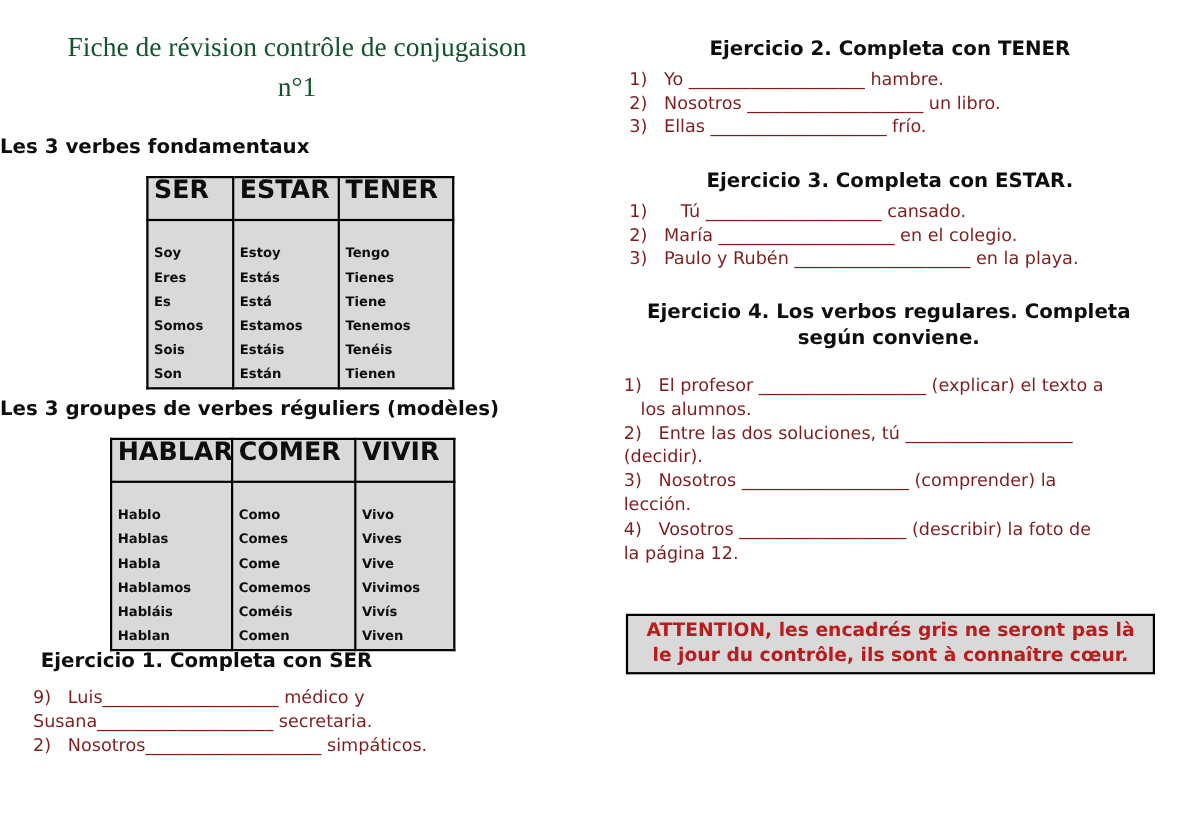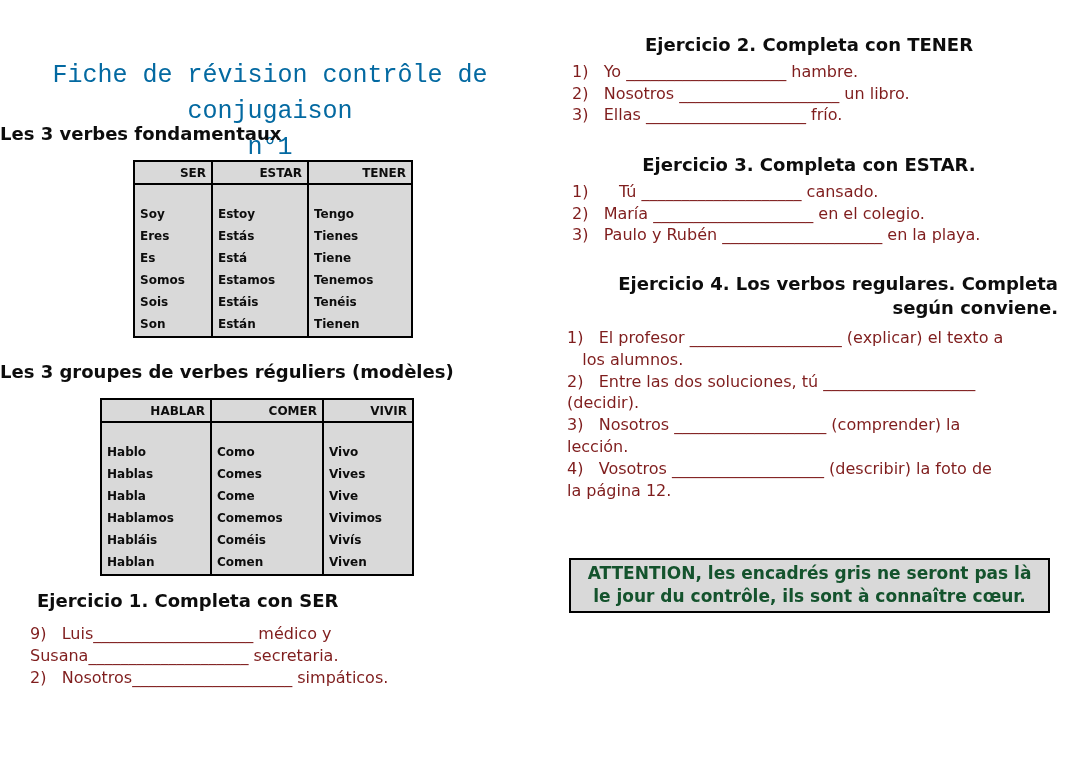--- a/index.html
+++ b/index.html
@@ -3,64 +3,64 @@
 <meta charset="utf-8">
 <style>
   html,body { margin:0; padding:0; background:#ffffff; }
   .page {
     position:relative; width:1080px; height:763px; background:#ffffff;
     font-family:"DejaVu Sans","Liberation Sans",sans-serif; color:#111;
     overflow:hidden;
   }
   .doc-title {
     position:absolute; left:0; top:26px; width:540px; text-align:center;
-    font-family:Liberation Mono, monospace;
-    font-size:25px; line-height:36px; font-weight:500; color:#0369a1;margin-top:32px;
+    font-family:Liberation Serif, serif;
+    font-size:25px; line-height:36px; font-weight:500; color:#14532d;
   }
   .sec {
     position:absolute; width:540px; left:0; 
     font-weight:bold; font-size:18px; line-height:22px; color:#0d0d0d;
   }
   .sec-r {
     position:absolute; left:563px; width:492px; text-align:center;
     font-weight:bold; font-size:18px; line-height:24px; color:#0d0d0d;
   }
   table.vtable {
     position:absolute; border-collapse:collapse; background:#d9d9d9;
     border:2px solid #000; table-layout:fixed;
   }
   table.vtable th {
-    border:2px solid #000; text-align:right; padding:1px 5px 0 5px;
-    font-size:12px; line-height:20px; color:#0d0d0d;
+    border:2px solid #000; text-align:left; padding:1px 5px 16px 5px;
+    font-size:23px; line-height:20px; color:#0d0d0d;
   }
   table.vtable td {
     border:2px solid #000; padding:18px 5px 1px 5px; font-size:12px;
     font-weight:bold; line-height:22px; white-space:pre-line;
     vertical-align:top; color:#0d0d0d;
   }
   .t1c1{width:66px}.t1c2{width:84px}.t1c3{width:92px}
   .t2c1{width:98px}.t2c2{width:100px}.t2c3{width:78px}
   .lines { position:absolute; font-size:16px; color:#7f1d1d; }
   .lines > div { white-space:pre-wrap; }
   .ej1 { left:30px; top:623px; width:505px; line-height:22px; }
   .ej2 { left:572px; top:61px;  width:500px; line-height:21.5px; }
   .ej3 { left:572px; top:181px; width:505px; line-height:21.5px; }
-  .ej4 { left:567px; top:327px; width:505px; line-height:21.8px; }
+  .ej4 { left:567px; top:339px; width:505px; line-height:21.8px; }
   .attention {
     position:absolute; left:569px; top:558px; width:481px; box-sizing:border-box;
     background:#d9d9d9; border:2px solid #000; text-align:center;
     font-weight:bold; font-size:17px; line-height:23px; padding:2px 10px 3px 10px;
-    color:#14532d;
+    color:#b91c1c;
   }
   .h-fund { top:123px; }
   .h-reg  { top:361px; }
   .h-ej1  { top:590px;padding-left:37px; }
   .h-ej2  { top:33px; }
   .h-ej3  { top:153px; }
-  .h-ej4  { top:272px; left:558px; width:500px;text-align:right; }
+  .h-ej4  { top:272px; left:558px; width:500px; }
 </style>
 </head>
 <body>
 
 <div class="page">
 
   <div class="doc-title">
     <div>Fiche de révision contrôle de conjugaison</div>
     <div>n°1</div>
   </div>

